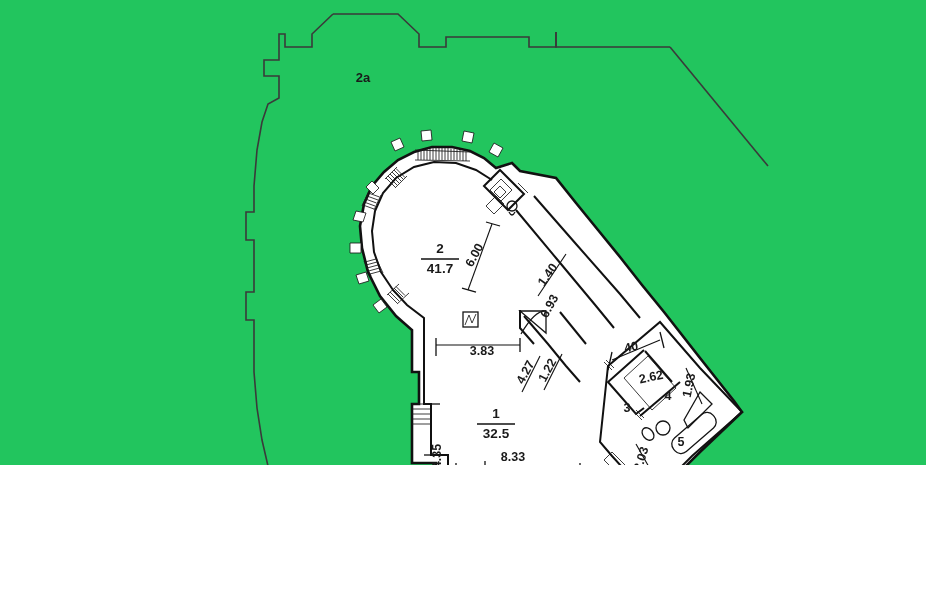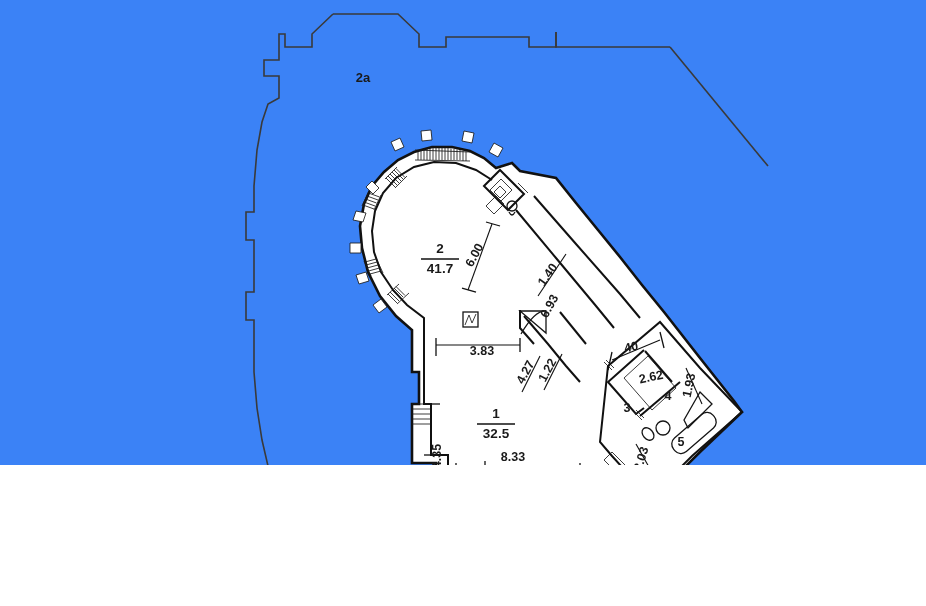--- a/index.html
+++ b/index.html
@@ -5,21 +5,21 @@
 <style>
   html, body {
     margin: 0;
     padding: 0;
     background: #ffffff;
   }
   #plan-root {
     position: relative;
     width: 926px;
     height: 465px;
-    background: #3b82f6;
+    background: #22c55e;
     font-family: "Liberation Sans", sans-serif;
     overflow: hidden;
   }
   svg#floorplan {
     display: block;
     width: 926px;
     height: 606px;
   }
   .bld-outline {
     fill: none;

